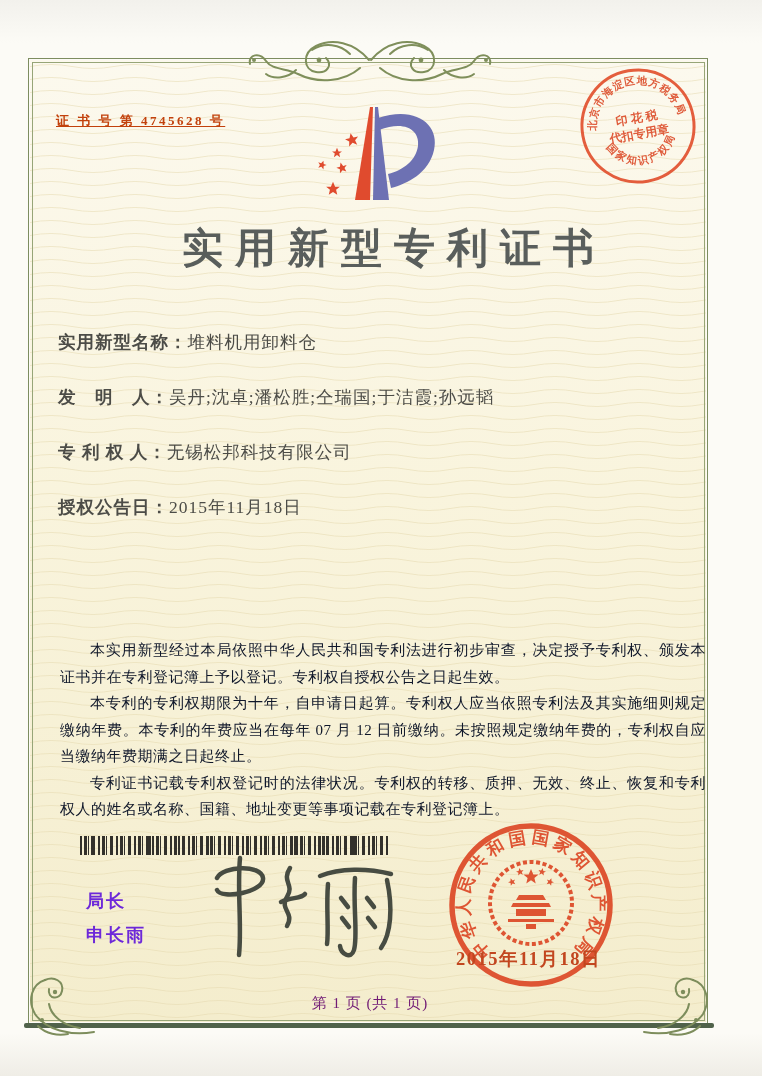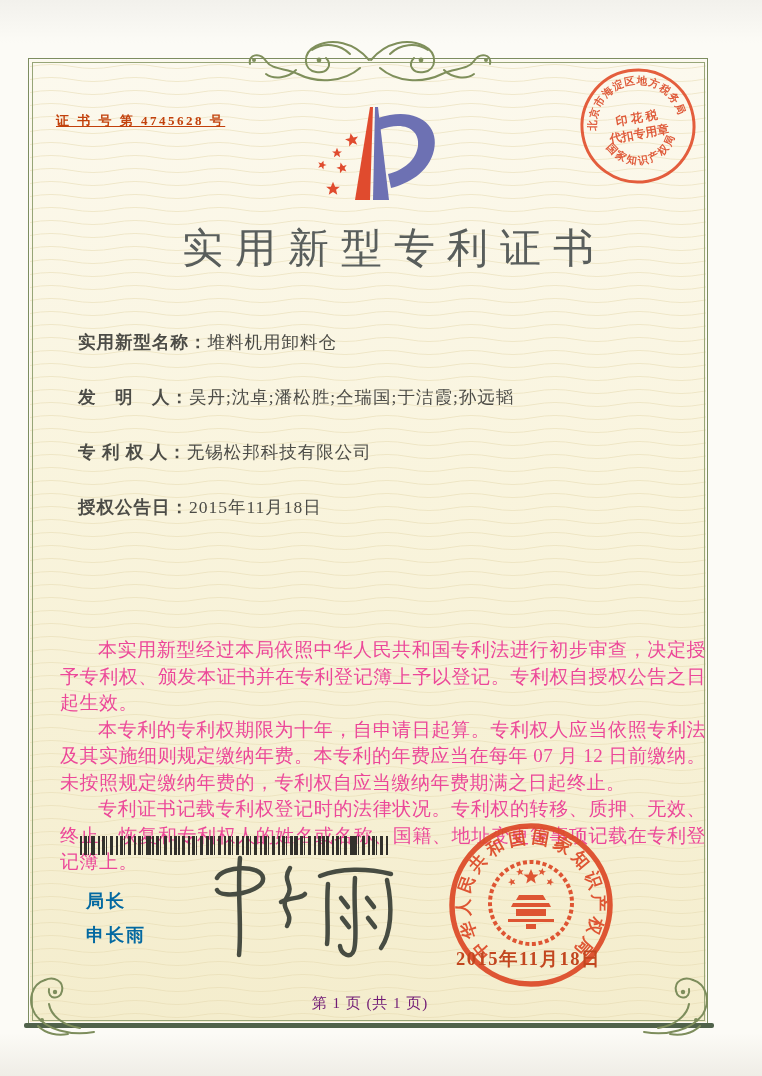--- a/index.html
+++ b/index.html
@@ -18,37 +18,37 @@
   .frame-inner{position:absolute;left:2.5px;top:2.5px;right:2.5px;bottom:2.5px;border:1px solid #97a577;}
   .frame-bottom{position:absolute;left:24px;top:1023px;width:690px;height:4.5px;background:#50624a;border-radius:2px;}
   .cert-no{
     position:absolute;left:56px;top:112px;font-size:13px;letter-spacing:2.5px;
     color:#c2410c;font-weight:600;text-decoration:underline;
   }
   .logo{position:absolute;left:308px;top:103px;width:152px;height:103px;}
   .tax-stamp{position:absolute;left:576px;top:64px;width:124px;height:124px;transform:rotate(-10deg);opacity:.92;}
   .title{
     position:absolute;left:28px;top:221px;width:720px;text-align:center;
-    font-size:41px;font-weight:400;color:#595e5c;letter-spacing:12px;text-indent:12px;
+    font-size:41px;font-weight:700;color:#595e5c;letter-spacing:12px;text-indent:12px;
   }
   .fields{position:absolute;left:58px;top:330px;width:620px;}
   .field-row{height:55px;font-size:17.5px;color:#4c4c47;letter-spacing:1px;}
-  .field-row .lab{font-weight:600;margin-left:20px;}
+  .field-row .lab{font-weight:600;}
   .paras{
     position:absolute;left:60px;top:637px;width:646px;
-    font-size:19px;line-height:26.5px;color:#ec4899;text-align:justify;letter-spacing:.5px;
+    font-size:15px;line-height:26.5px;color:#0f172a;text-align:justify;letter-spacing:.5px;
   }
   .paras p{margin:0;text-indent:2em;}
   .barcode{
     position:absolute;left:80px;top:836px;width:308px;height:19px;
     background-image:
       repeating-linear-gradient(90deg,#33312c 0 2px,transparent 2px 4px,#33312c 4px 7px,transparent 7px 8px,#33312c 8px 9px,transparent 9px 12px,#33312c 12px 15px,transparent 15px 18px),
       repeating-linear-gradient(90deg,transparent 0 11px,#33312c 11px 13px,transparent 13px 29px);
   }
-  .officer{position:absolute;left:86px;top:884px;font-size:18px;line-height:34px;font-weight:600;color:#0369a1;letter-spacing:2px;}
+  .officer{position:absolute;left:86px;top:884px;font-size:18px;line-height:34px;font-weight:600;color:#6d28d9;letter-spacing:2px;}
   .signature{position:absolute;left:195px;top:850px;width:210px;height:112px;}
   .seal{position:absolute;left:446px;top:820px;width:170px;height:170px;opacity:.93;}
   .seal-date{
     position:absolute;left:456px;top:946px;width:170px;font-size:18.5px;font-weight:700;
     color:#c2461f;letter-spacing:1.5px;
   }
   .footer{position:absolute;left:28px;top:994px;width:684px;text-align:center;font-size:15px;color:#701a75;letter-spacing:1px;}
   .flourish-top{position:absolute;left:240px;top:24px;width:260px;height:72px;}
   .flourish-bl{position:absolute;left:18px;top:972px;width:82px;height:66px;}
   .flourish-br{position:absolute;left:638px;top:972px;width:82px;height:66px;transform:scaleX(-1);}

